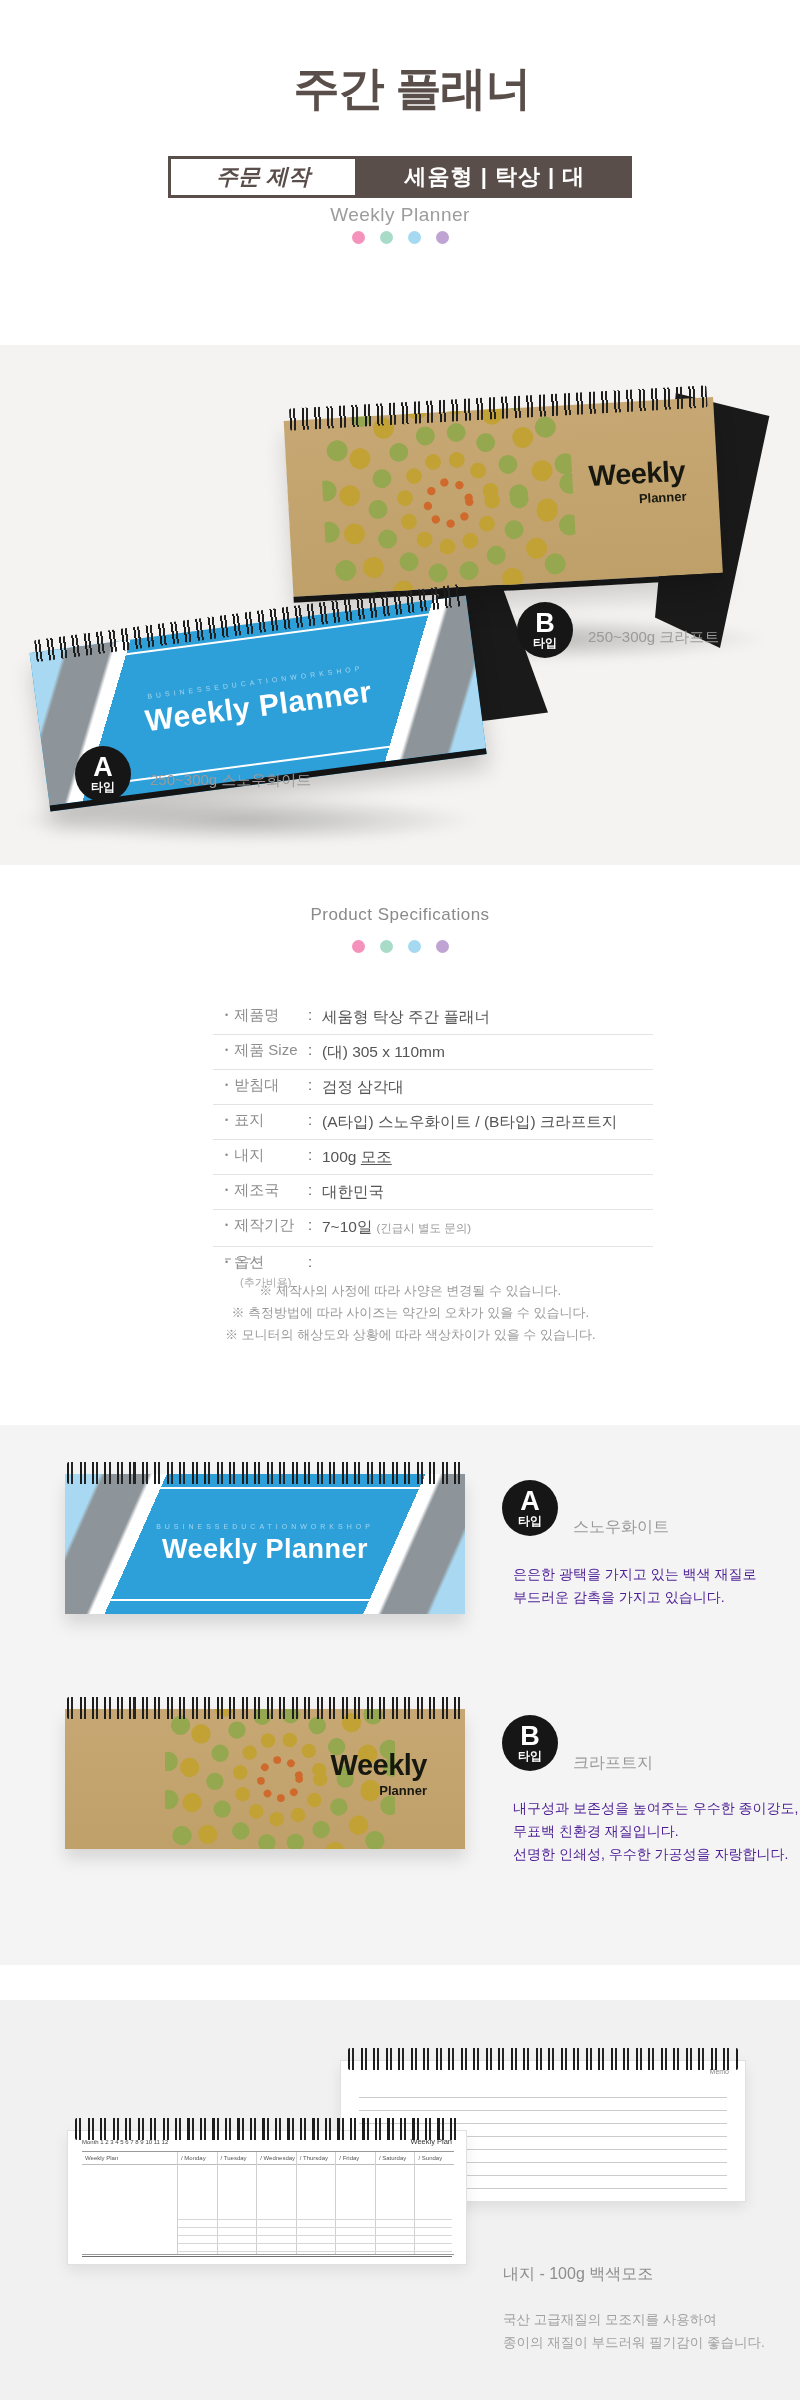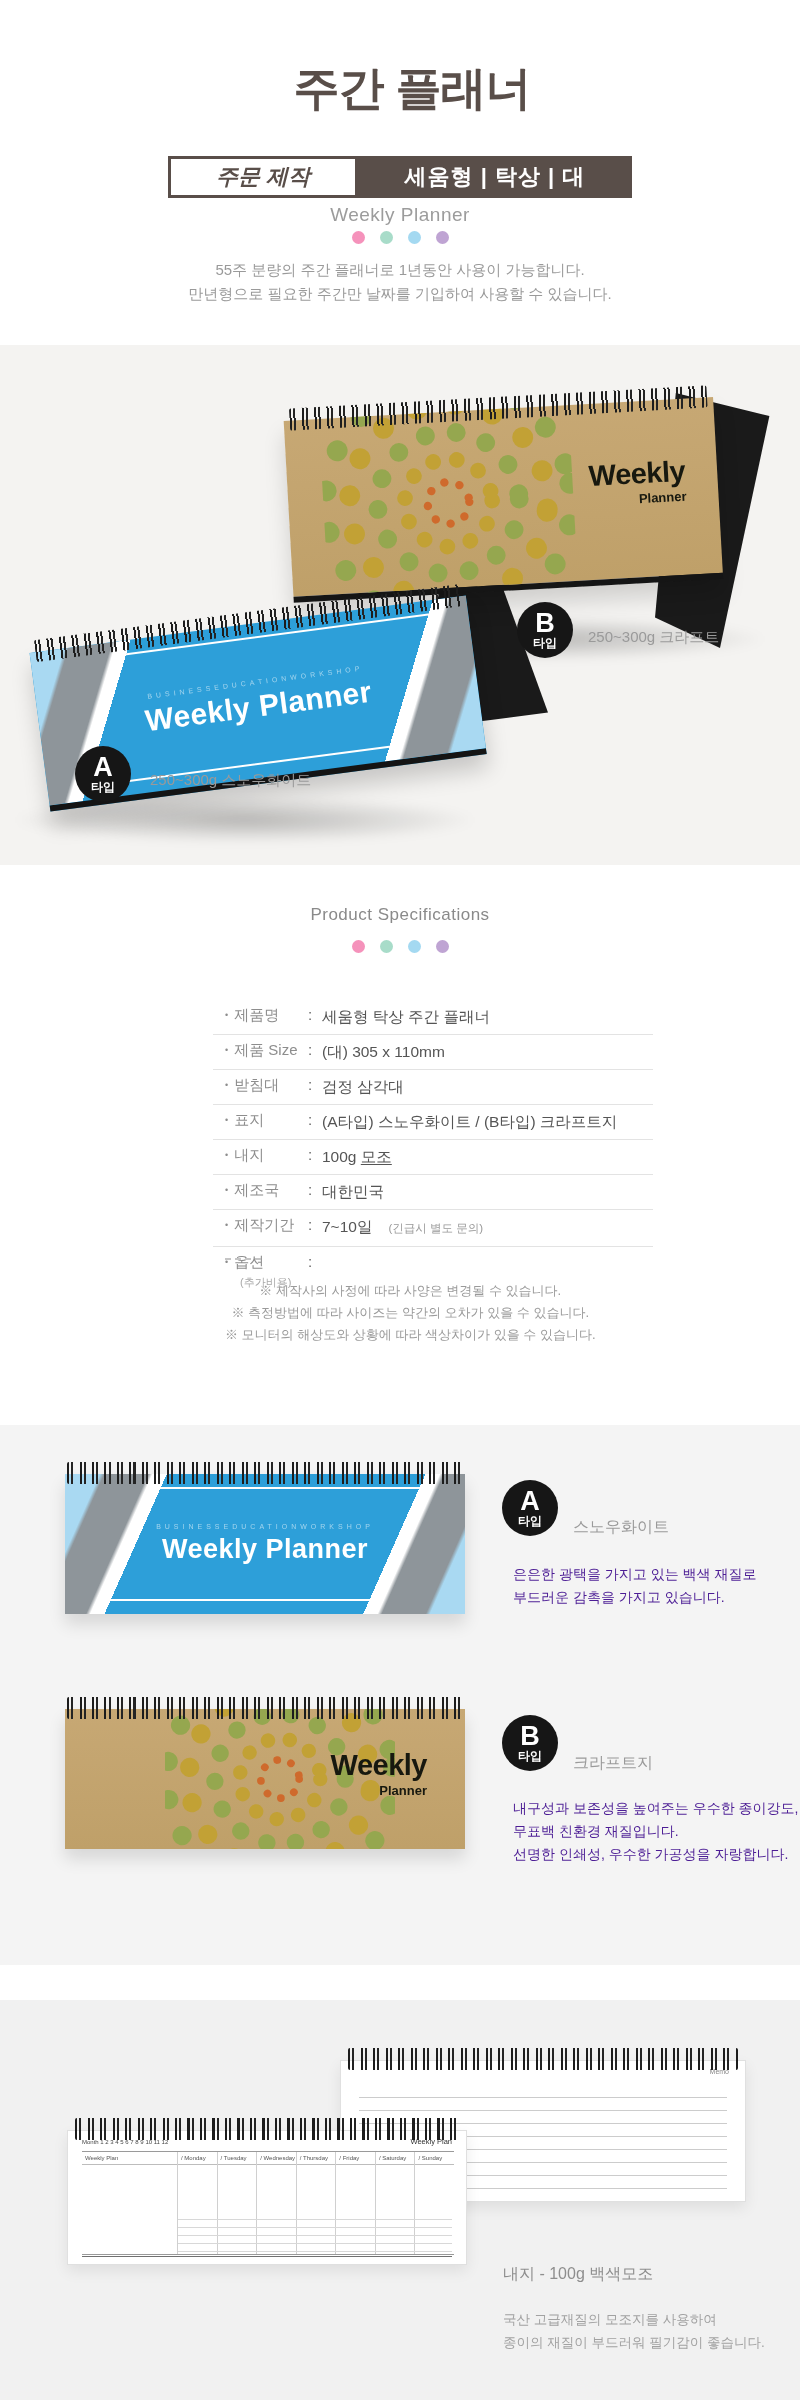--- a/index.html
+++ b/index.html
@@ -73,21 +73,21 @@
     font-size:17px; color:#8a8a8a; letter-spacing:.5px; }
   .dots.spec { top:75px; }
   .spec-table { position:absolute; left:213px; top:135px; width:440px; }
   .spec-row { display:flex; padding:6px 0 7px 0; border-bottom:1px solid #e3e3e3; }
   .spec-row:last-child { border-bottom:none; }
   .cell-label { width:95px; color:#8d8d8d; font-size:15px; padding-left:12px; }
   .cell-label .bullet { font-size:9px; vertical-align:2px; margin-right:6px; color:#8d8d8d; }
   .cell-label .note { display:block; font-size:11px; color:#a8a8a8; margin:3px 0 0 15px; }
   .cell-colon { width:14px; color:#666; font-size:15px; }
   .cell-value { flex:1; color:#555; font-size:15.5px; line-height:21px; }
-  .cell-value .vnote { font-size:11.5px; color:#999; margin-left:16px; }
+  .cell-value .vnote { font-size:11.5px; color:#999; margin-left:4px; }
   .cell-value u { text-underline-offset:2px; }
   .dash-mark { position:absolute; left:225px; top:393px; width:36px; border-top:2px dashed #c5c5c5; }
   .spec-notes { position:absolute; left:225px; top:415px; font-size:13px; color:#9a9a9a; line-height:22px;text-align:center; }
 
   
   .sec2 { position:absolute; left:0; top:1425px; width:800px; height:540px; background:#f4f4f4; }
   .flat-wrap { position:absolute; left:65px; width:400px; }
   .flat-wrap .binding { margin:0 2px -10px 2px; }
   .flat-cover { width:400px; height:140px; box-shadow:0 10px 16px rgba(0,0,0,.12); }
   .flat-cover .blue-text .title { font-size:27px; }
@@ -129,24 +129,20 @@
     <div class="badge-left">주문 제작</div>
     <div class="badge-right">세움형 | 탁상 | 대</div>
   </div>
   <div class="hd-sub">Weekly Planner</div>
   <div class="dots hd">
     <span class="dot" style="background: rgb(245, 146, 187);"></span>
     <span class="dot" style="background: rgb(168, 220, 201);"></span>
     <span class="dot" style="background: rgb(164, 217, 241);"></span>
     <span class="dot" style="background: rgb(191, 164, 211);"></span>
   </div>
-  <div class="hd-desc">
-    <div>55주 분량의 주간 플래너로 1년동안 사용이 가능합니다.</div>
-    <div>만년형으로 필요한 주간만 날짜를 기입하여 사용할 수 있습니다.</div>
-  </div>
 
   <div class="sec1">
     <div class="shadow shadow-b"></div>
     <div class="stand stand-b"></div>
     <div class="b-wrap">
       <div class="binding"></div>
       <div class="b-cover kraft-cover">
         <svg width="250" height="250" viewBox="0 0 240 240" style="position:absolute;left:35px;top:-34px;">
           <g fill="none" stroke-linecap="round">
             <circle cx="120" cy="120" r="20" stroke="#cf6a2c" stroke-width="8" stroke-dasharray="0.1 15"></circle>

